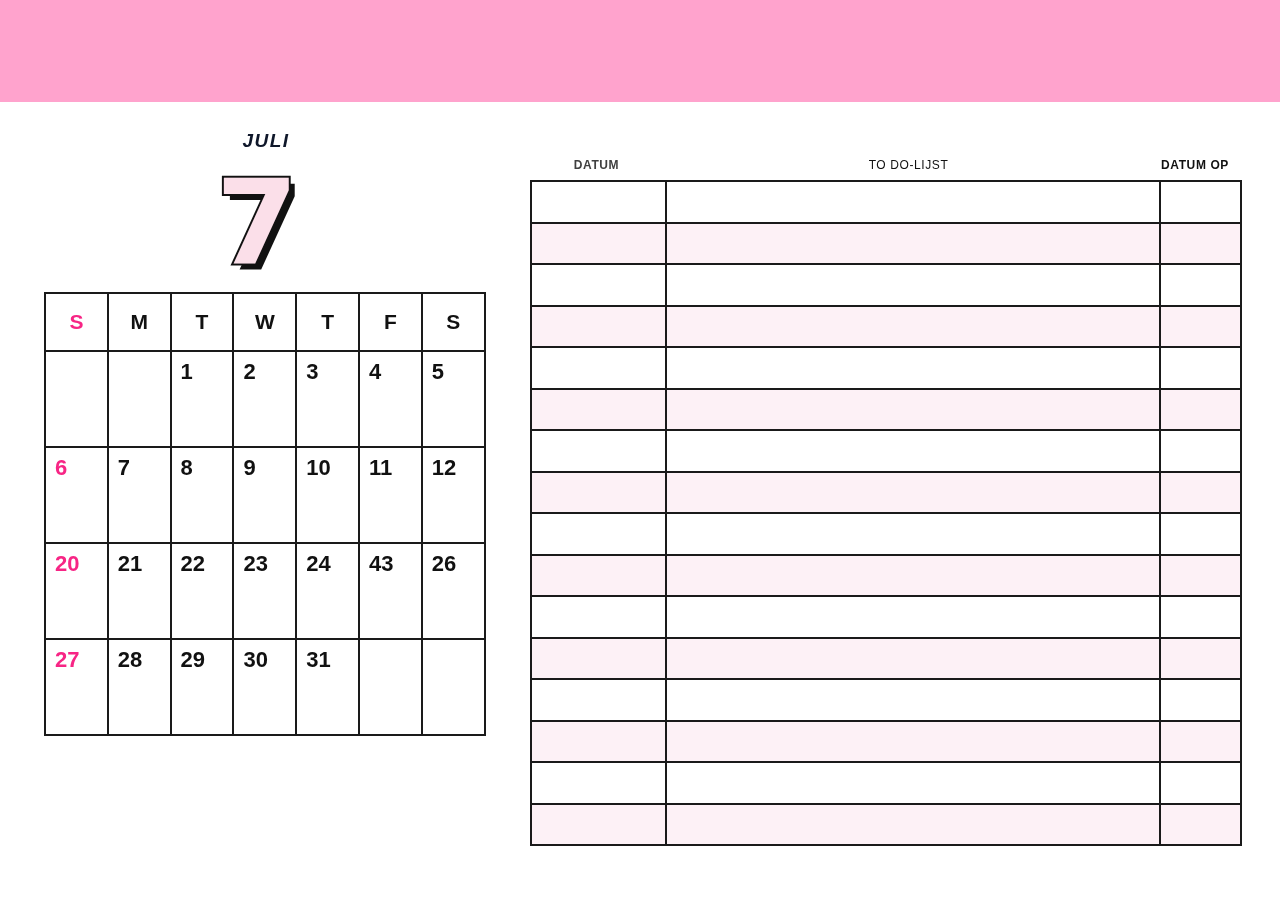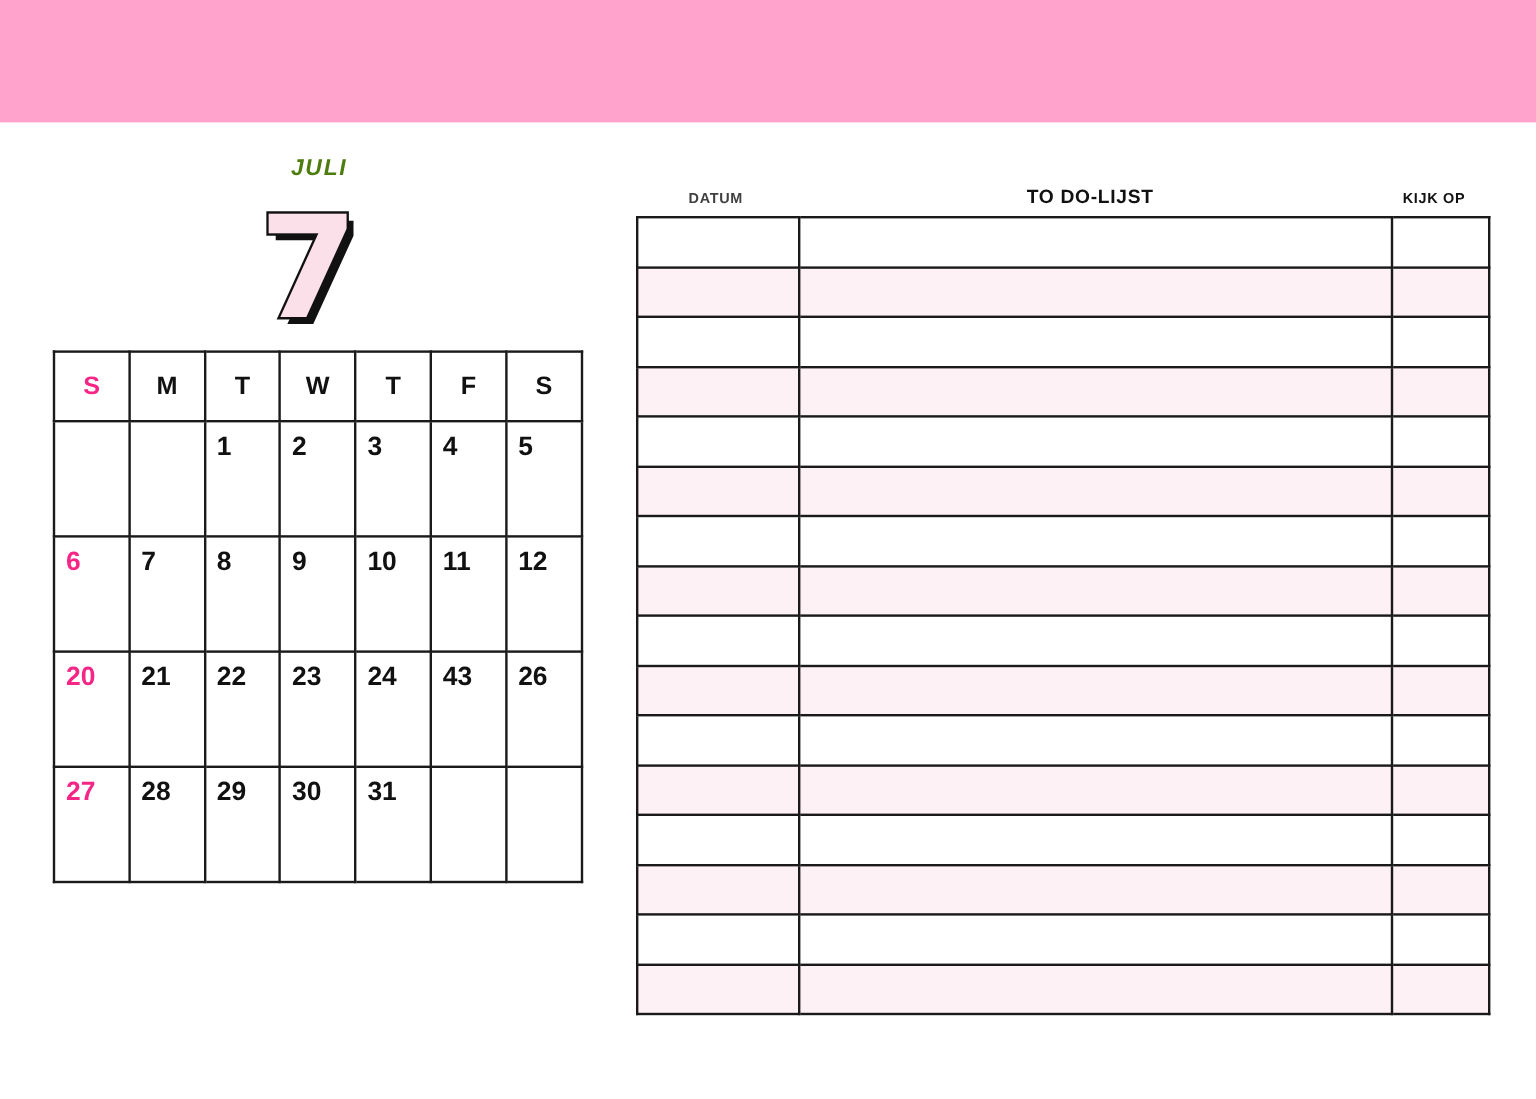--- a/index.html
+++ b/index.html
@@ -29,21 +29,21 @@
     left: 44px;
     top: 130px;
     width: 426px;
   }
   .month-name {
     text-align: center;
     font-size: 19px;
     font-weight: bold;
     font-style: italic;
     letter-spacing: 1.5px;
-    color: #4d7c0f;
+    color: #0f172a;
     margin: 0;
     padding-left: 18px;
   }
   .big-number-wrap {
     height: 120px;
     position: relative;
   }
   .big-number {
     position: absolute;
     left: 50%;
@@ -110,22 +110,22 @@
     width: 133px;
     text-align: center;
     font-size: 12px;
     font-weight: bold;
     letter-spacing: 0.6px;
     color: #404040;
   }
   .todo-headers .h-todo {
     flex: 1;
     text-align: center;
-    font-size: 16px;
-    font-weight: bold;
+    font-size: 12px;
+    font-weight: normal;
     letter-spacing: 0.6px;
     color: #111111;
   }
   .todo-headers .h-check {
     width: 82px;
     text-align: center;
     font-size: 12px;
     font-weight: bold;
     letter-spacing: 0.6px;
     color: #111111;
@@ -263,21 +263,21 @@
           </td>
       </tr>
     </tbody>
   </table>
 </div>
 
 <div class="todo-block">
   <div class="todo-headers">
     <div class="h-date">DATUM</div>
     <div class="h-todo">TO DO-LIJST</div>
-    <div class="h-check">KIJK OP</div>
+    <div class="h-check">DATUM OP</div>
   </div>
 
   <table class="todo-grid">
     <tbody>
       <tr>
         <td class="c-date"></td>
         <td class="c-todo"></td>
         <td class="c-check"></td>
       </tr>
       <tr class="alt">

